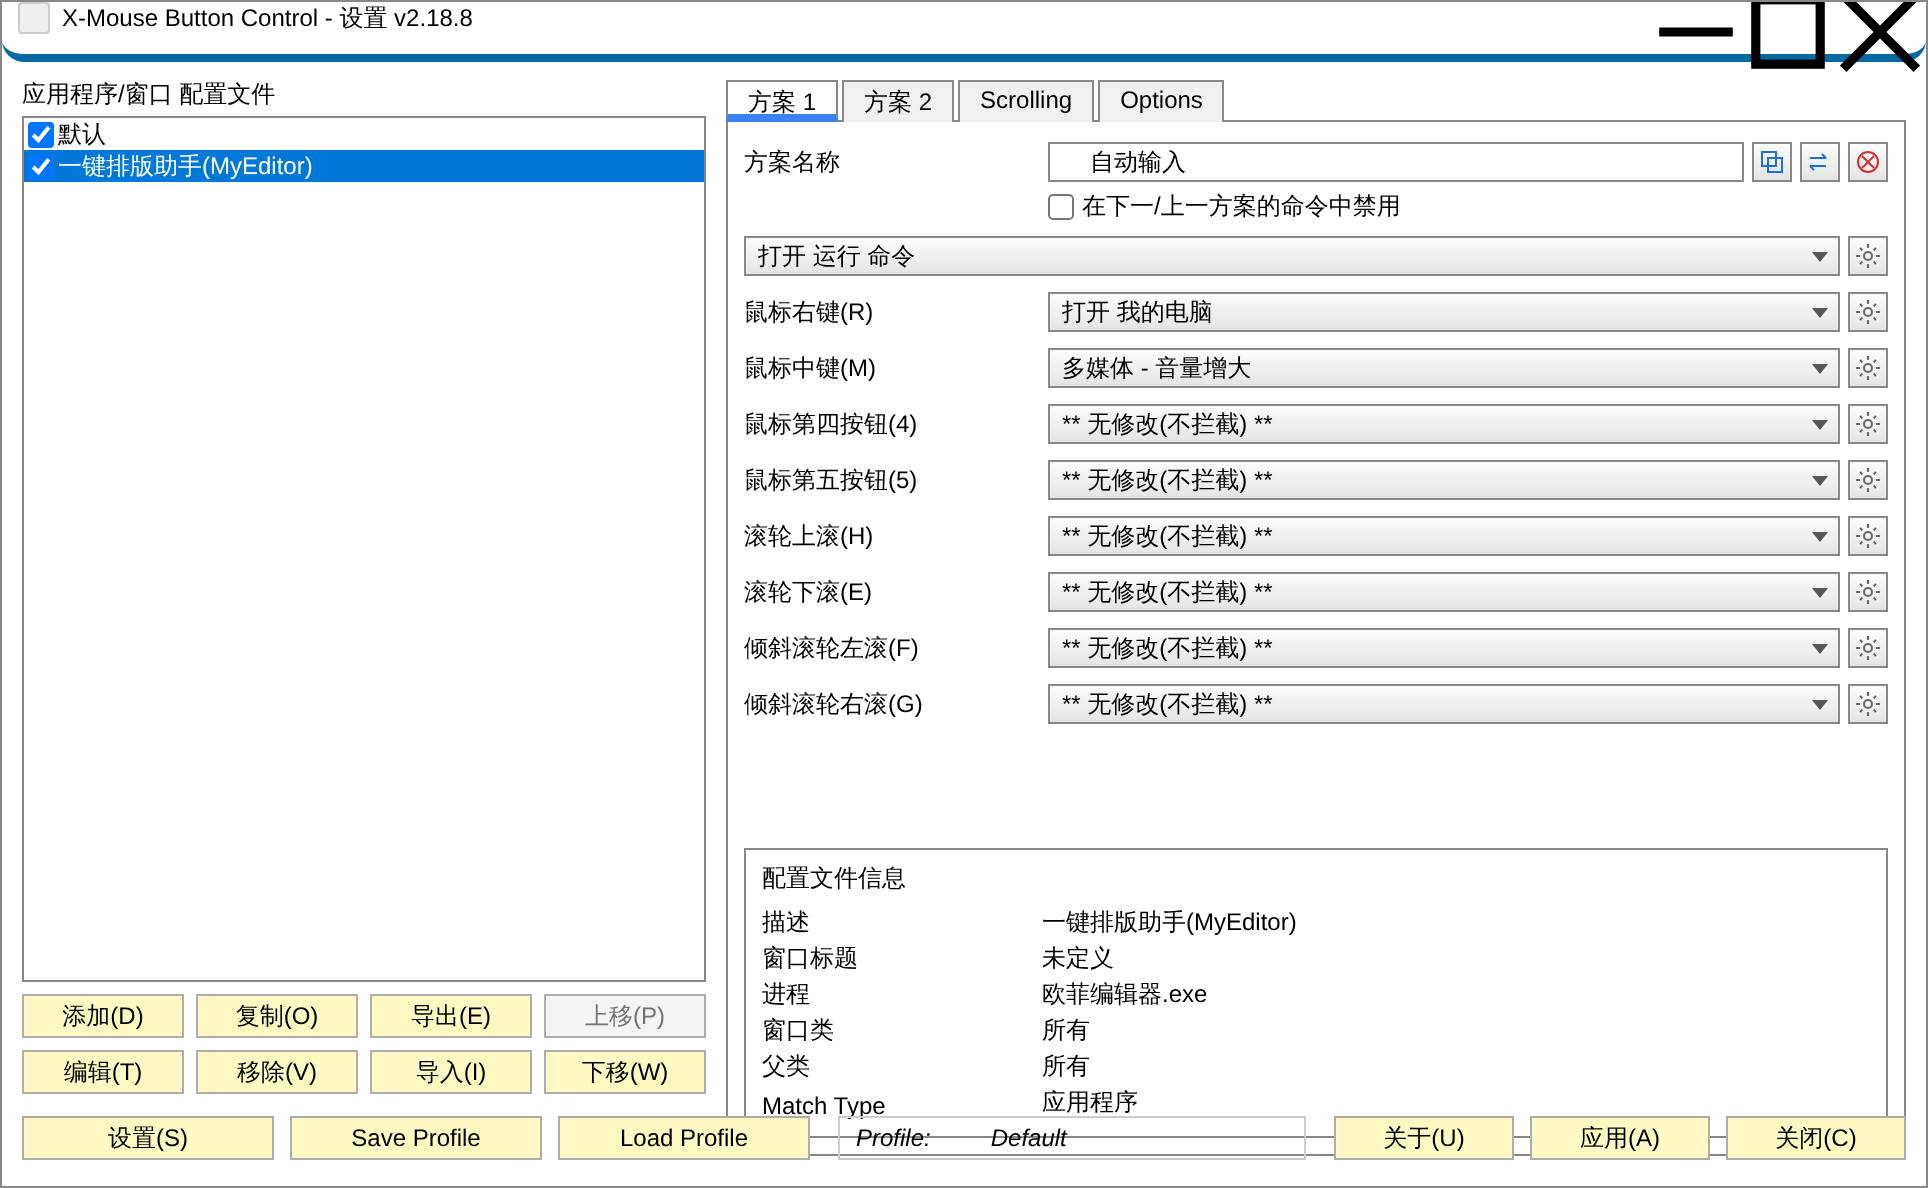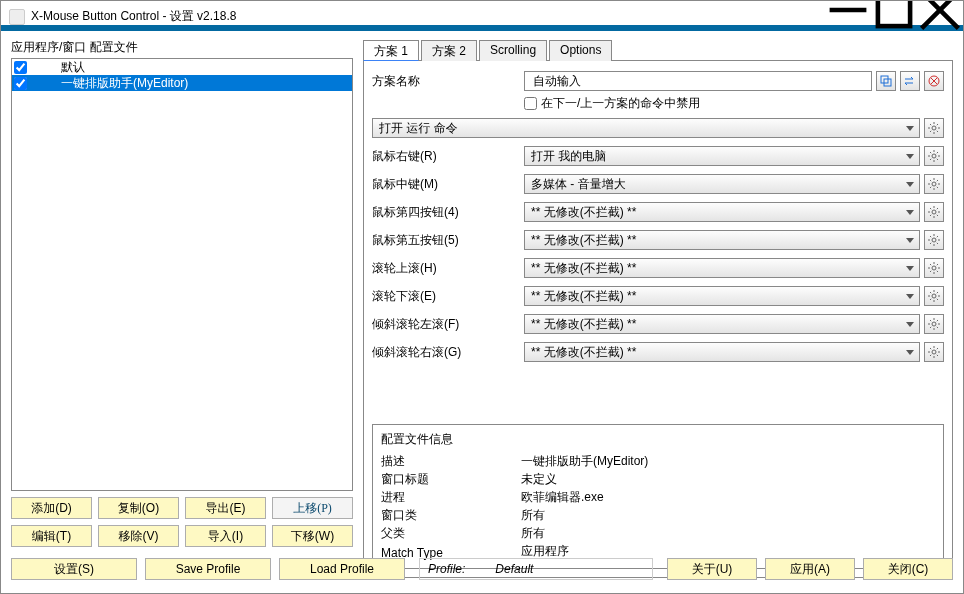--- a/index.html
+++ b/index.html
@@ -1,43 +1,43 @@
 <!DOCTYPE html>
 <html><head>
 <meta charset="utf-8">
 <style>
 * { box-sizing: border-box; margin: 0; padding: 0; font-family: "Microsoft YaHei", "Segoe UI", sans-serif; font-size: 12px; }
 body { background: #fff; width: 964px; height: 594px; overflow: hidden; border: 1px solid #888; }
-.titlebar { height: 30px; display: flex; align-items: flex-end; padding: 0 0 0 8px; border-bottom: 6px solid #0369a1; }
+.titlebar { height: 30px; display: flex; align-items: flex-start; padding: 0 0 0 8px; border-bottom: 4px solid #0369a1; border-radius: 11px; }
 .titlebar-icon { width: 16px; height: 16px; margin-right: 6px; background: #eee; border: 1px solid #ccc; border-radius: 2px; }
 .titlebar-text { flex: 1; }
 .winbtn { width: 46px; height: 30px; display: flex; align-items: center; justify-content: center; }
 
 .content { display: flex; padding: 8px 10px 4px 10px; gap: 10px; height: 520px; }
 
 .left-panel { width: 342px; display: flex; flex-direction: column; }
 .left-label { margin-bottom: 2px; }
 .profile-list { flex: 1; border: 1px solid #888; background: #fff; overflow: auto; }
-.profile-item { display: flex; align-items: center; height: 16px; padding: 0 2px; gap: 32px; }
+.profile-item { display: flex; align-items: center; height: 16px; padding: 0 2px; }
 .profile-item input[type=checkbox]{ margin-right: 2px; width: 13px; height: 13px; }
 .profile-item.selected { background: #0078d7; color: #fff; }
 .left-buttons { display: grid; grid-template-columns: repeat(4, 1fr); gap: 6px; margin-top: 6px; }
 .btn { border: 1px solid #adadad; background: #fef9c3; height: 22px; display: flex; align-items: center; justify-content: center; cursor: pointer; }
-.btn.disabled { color: #0c4a6e; background: #f4f4f4; font-family: Liberation Serif, serif; }
+.btn.disabled { color: #737373; background: #f4f4f4; }
 
 .right-panel { flex: 1; display: flex; flex-direction: column; }
 .tabs { display: flex; height: 22px; border-bottom: 1px solid #888; }
 .tab { padding: 2px 10px; border: 1px solid #888; border-bottom: none; margin-right: 2px; background: #f0f0f0; position: relative; top: 1px; }
-.tab.active { background: #fff; border-bottom: 1px solid #3b82f6; }
+.tab.active { background: #fff; border-bottom: 4px solid #3b82f6; }
 .tab-pane { border: 1px solid #888; border-top: none; padding: 10px 8px 8px 8px; flex: 1; }
 
 .form-row { display: flex; align-items: center; margin-bottom: 8px; }
 .form-label { width: 152px; }
 .form-field { flex: 1; display: flex; align-items: center; gap: 4px; }
-.textinput { flex: 1; height: 20px; border: 1px solid #888; padding: 0 8px; }
+.textinput { flex: 1; height: 20px; border: 1px solid #888; padding: 0 20px; }
 .select { flex: 1; height: 20px; border: 1px solid #888; background: linear-gradient(#fdfdfd,#e4e4e4); display: flex; align-items: center; padding: 0 18px 0 6px; position: relative; }
 .select::after { content: ""; position: absolute; right: 5px; top: 7px; border-left: 4px solid transparent; border-right: 4px solid transparent; border-top: 5px solid #555; }
 .iconbtn { width: 20px; height: 20px; border: 1px solid #888; background: linear-gradient(#fdfdfd,#e4e4e4); display:flex; align-items:center; justify-content:center; }
 .gear svg, .iconbtn svg { width: 12px; height: 12px; }
 .cbrow { margin-left: 152px; margin-top: -4px; margin-bottom: 6px; display:flex; align-items:center; gap:4px; }
 
 .profile-info { border: 1px solid #888; padding: 6px 8px 8px 8px; margin-top: 62px; }
 .info-title { margin-bottom: 4px; }
 .info-row { display: flex; height: 18px; align-items: flex-end; }
 .info-label { width: 140px; }

